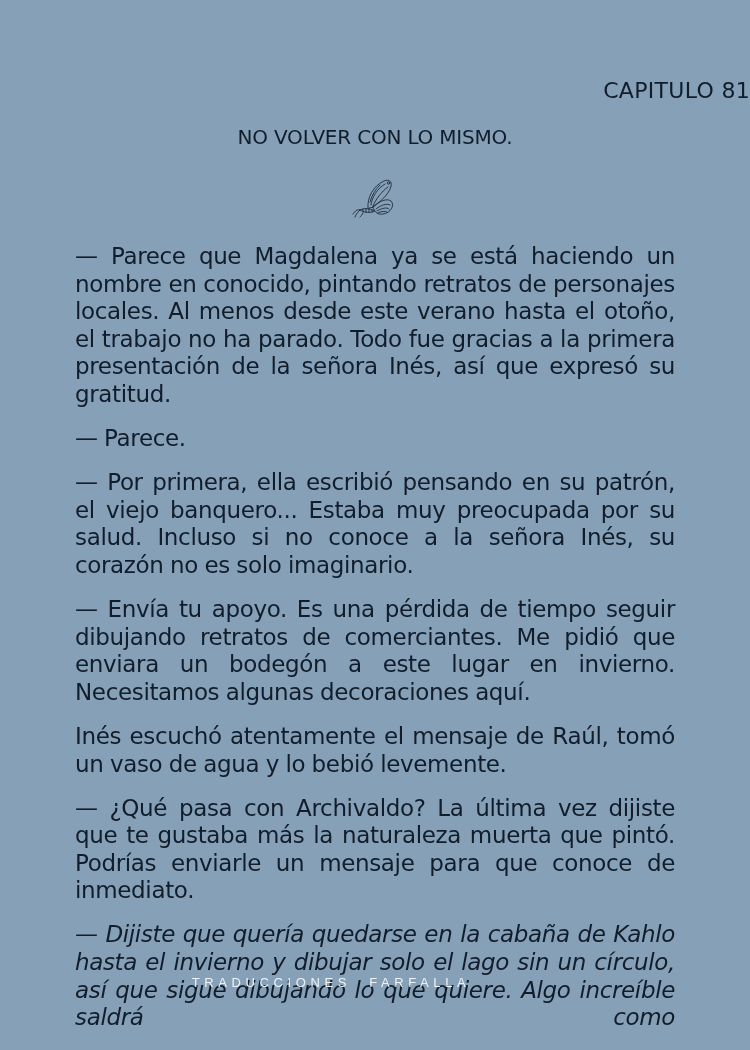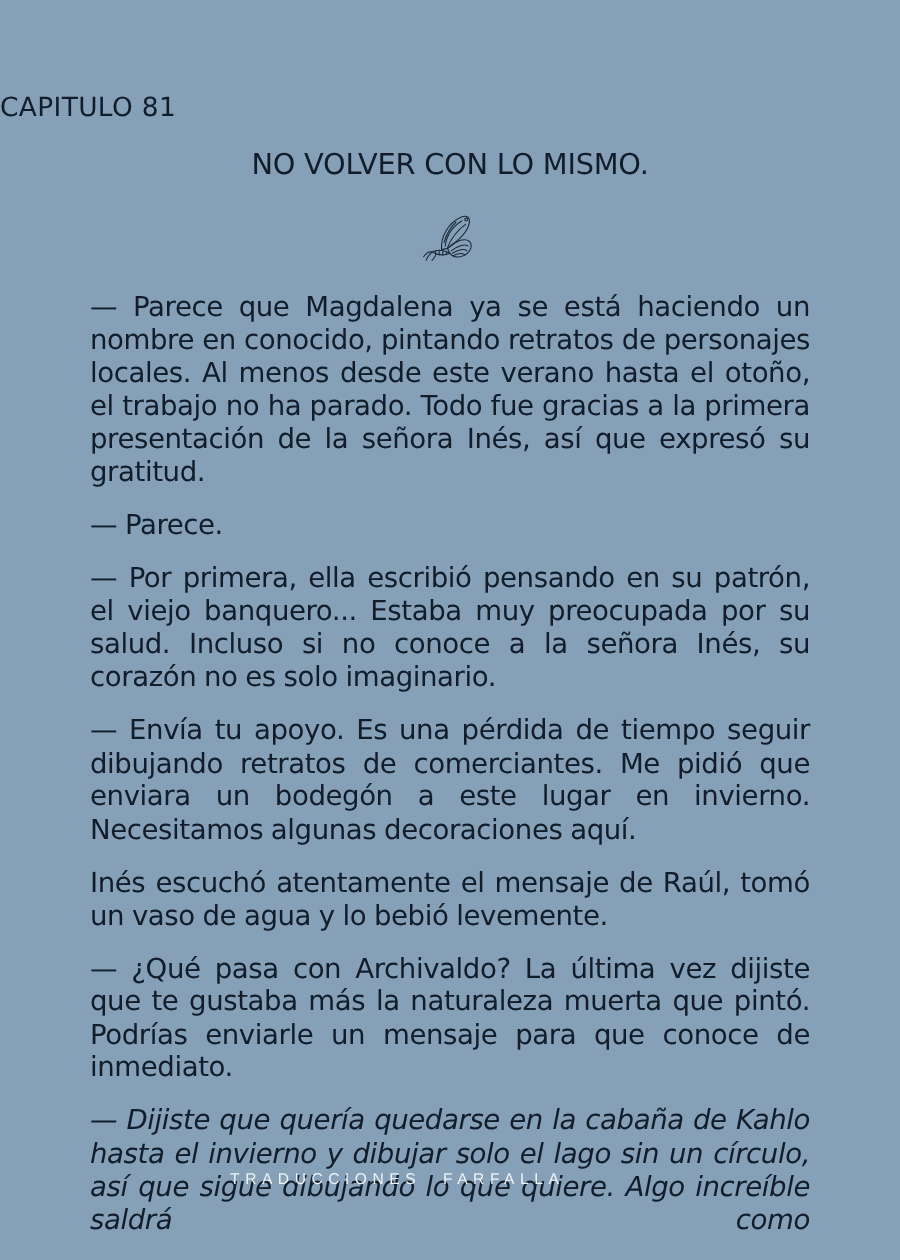--- a/index.html
+++ b/index.html
@@ -18,34 +18,34 @@
     .page {
       position: absolute;
       left: 0; top: 0;
       width: 750px; height: 1050px;
     }
     .chapter-title {
       position: absolute;
       top: 76px;
       left: 0;
       width: 750px;
-      text-align: left;
+      text-align: right;
       font-size: 22px;
       letter-spacing: 0.3px;
       font-weight: normal;
       margin: 0;
       line-height: 30px;
     }
     .chapter-subtitle {
       position: absolute;
       top: 124px;
       left: 0;
       width: 750px;
       text-align: center;
-      font-size: 24px;
+      font-size: 20px;
       font-weight: normal;
       margin: 0;
       line-height: 26px;
       letter-spacing: -0.2px;
     }
     .butterfly {
       position: absolute;
       left: 351px;
       top: 178px;
       width: 46px;

